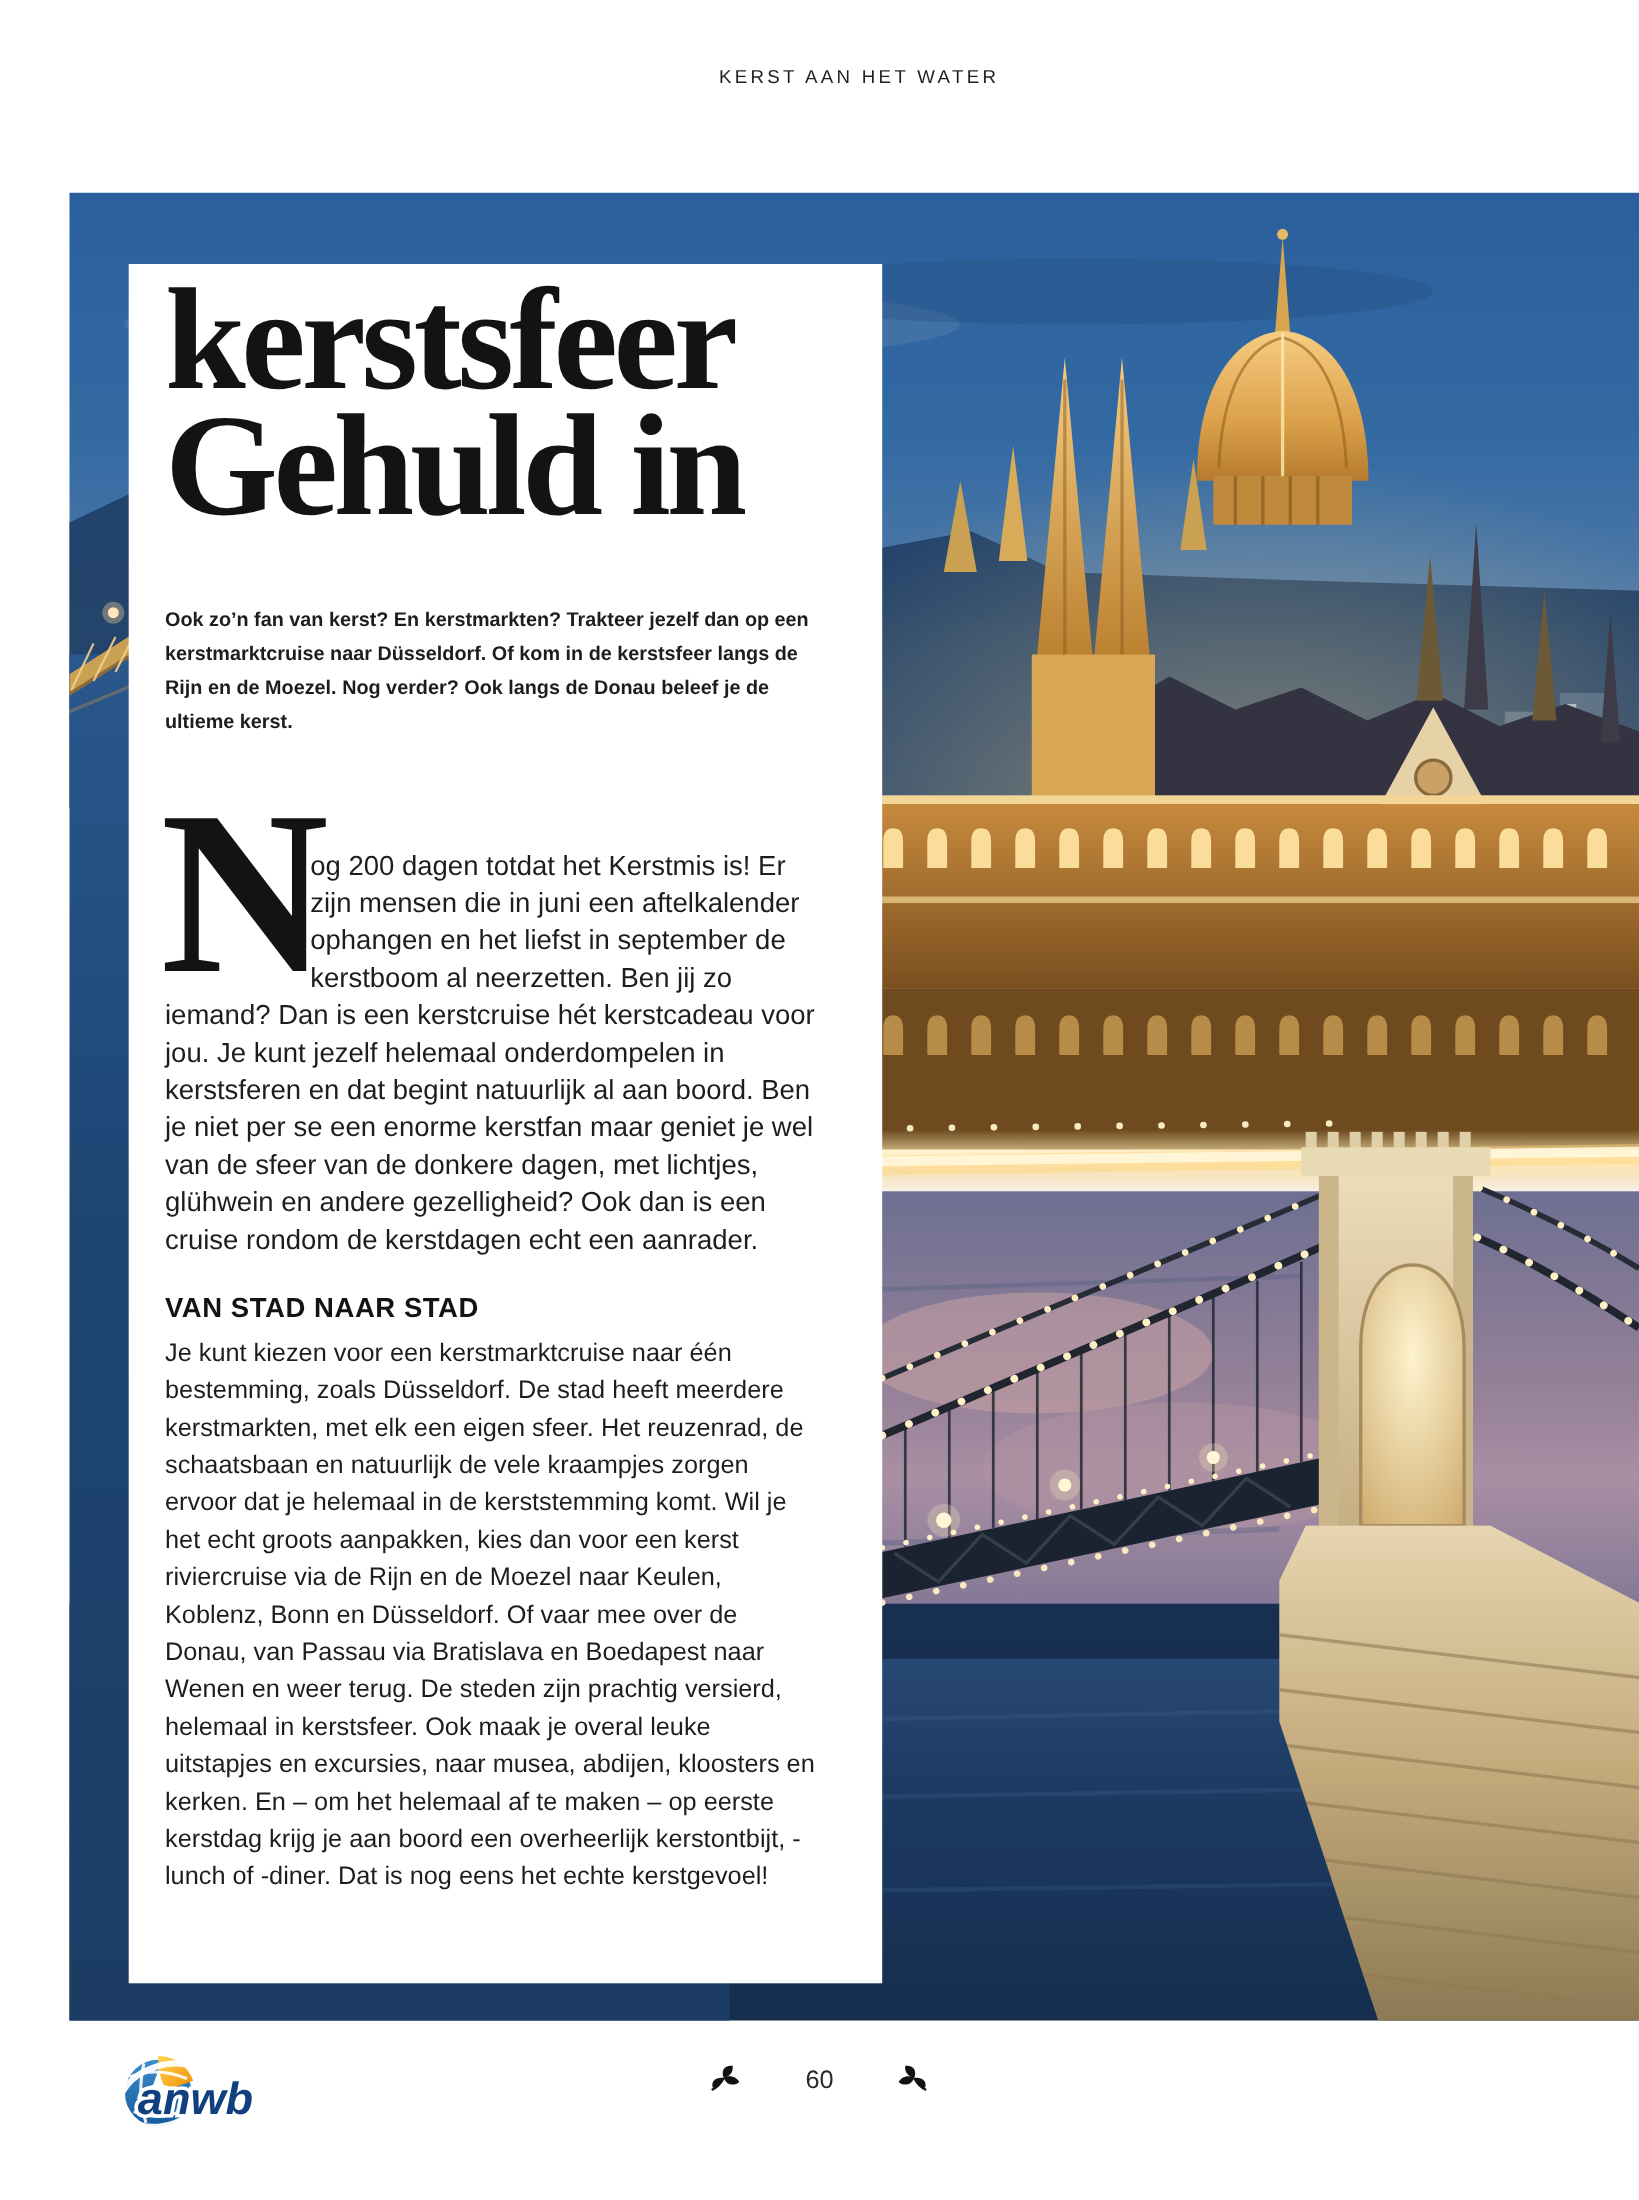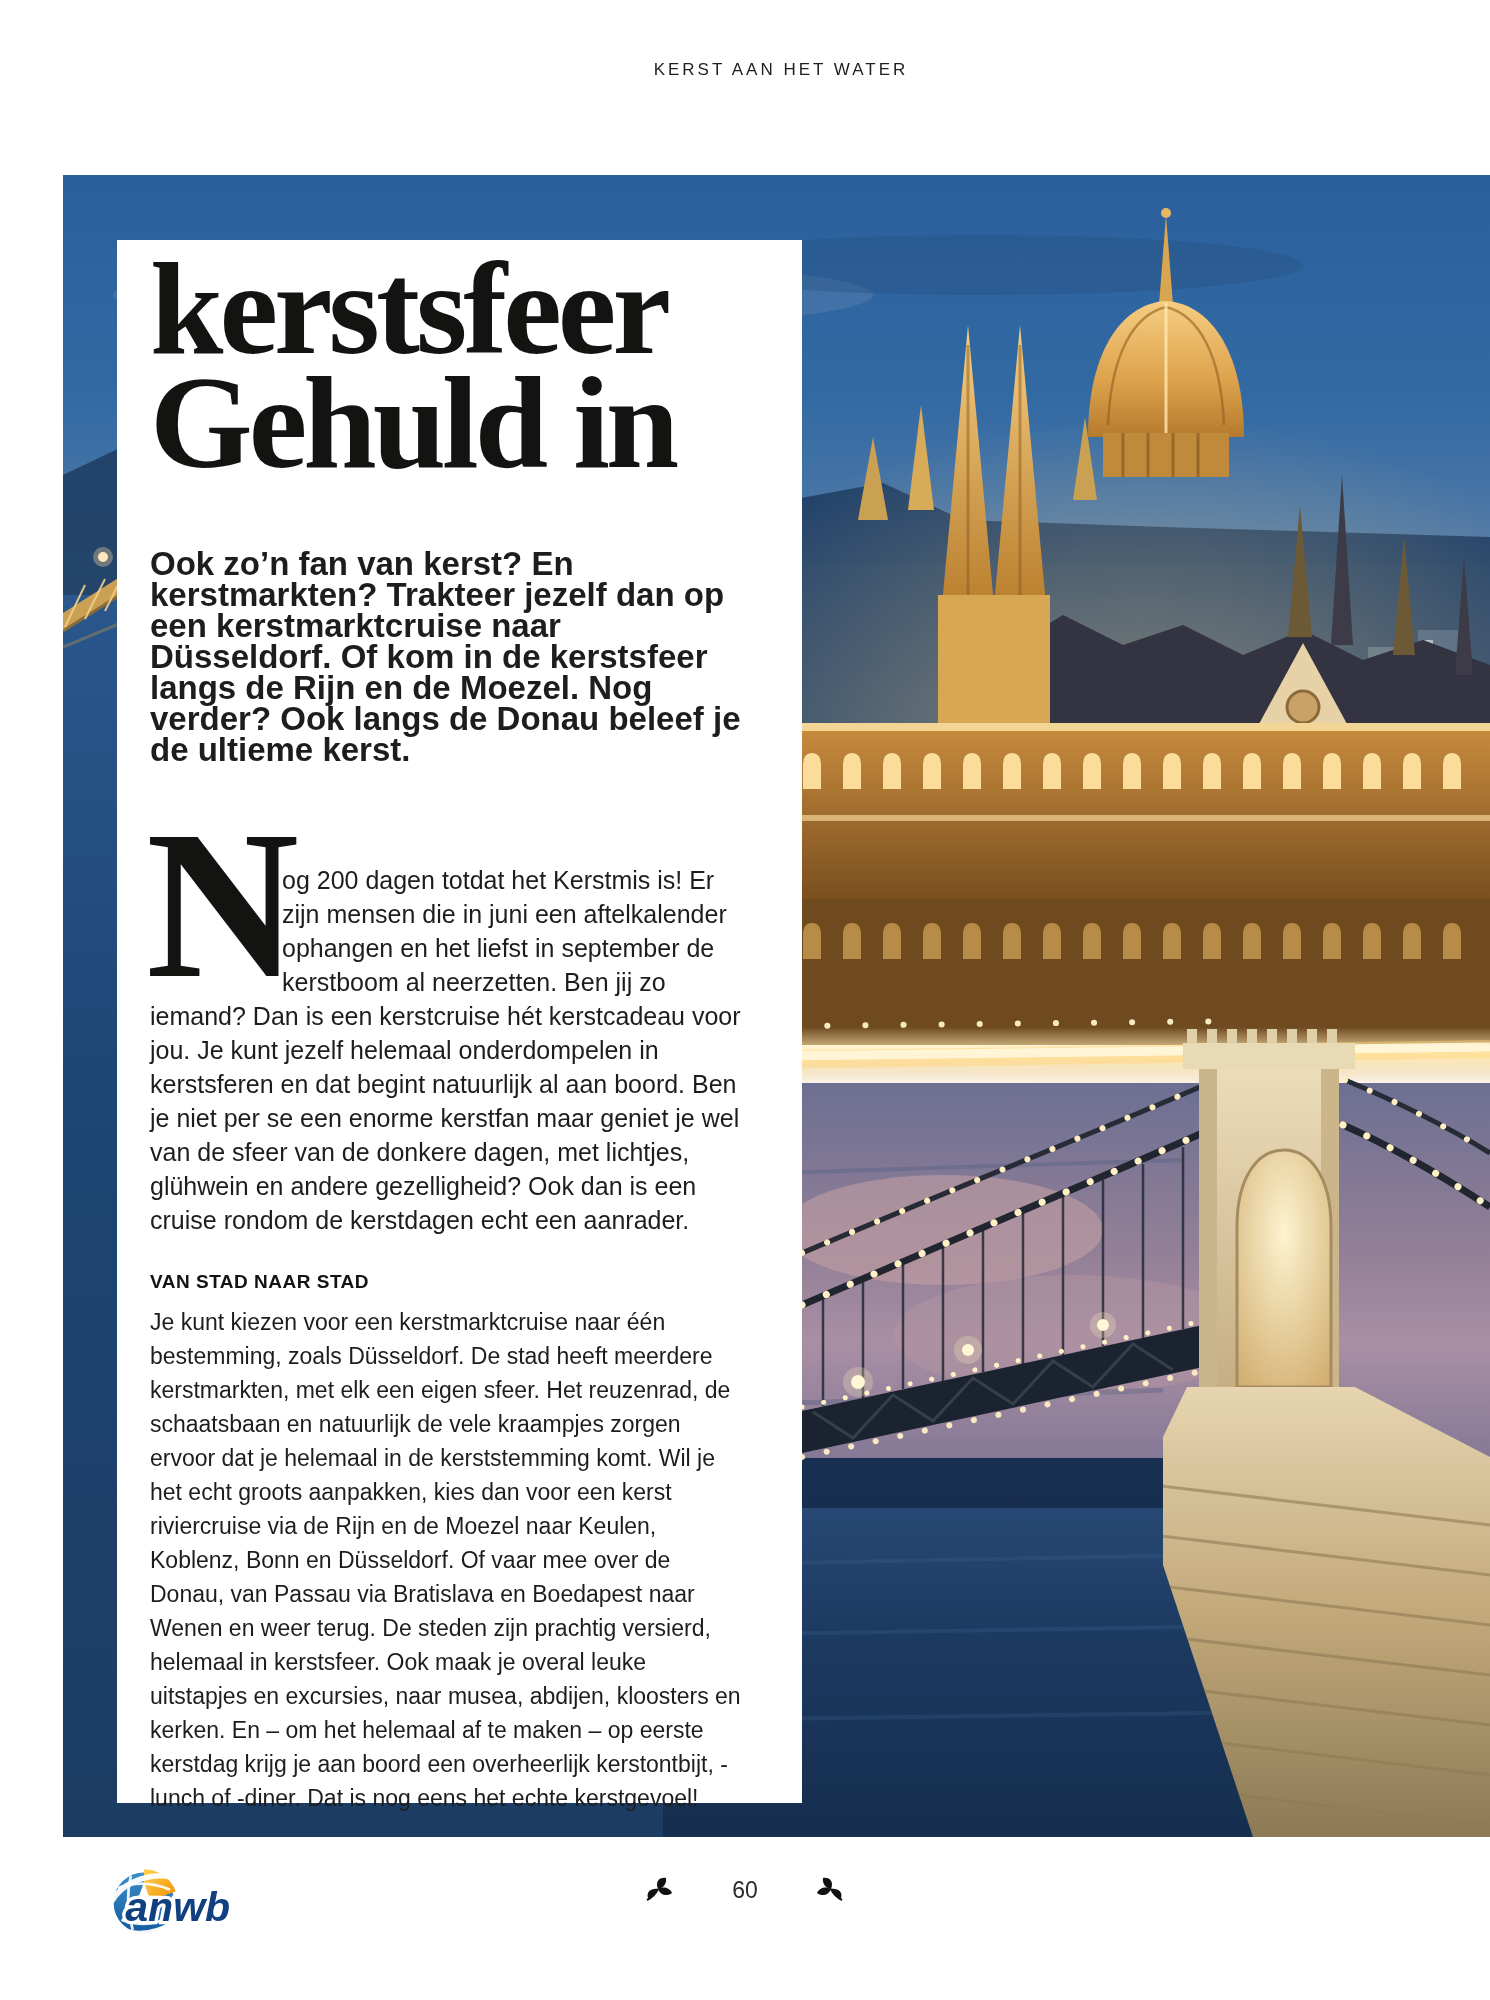--- a/index.html
+++ b/index.html
@@ -16,30 +16,30 @@
   .card{
     position:absolute;left:117px;top:240px;width:685px;height:1563px;
     background:#ffffff;box-sizing:border-box;padding:12px 55px 0 33px;
   }
   .title{
     font-family:"Liberation Serif",serif;font-weight:700;
     font-size:132px;line-height:114px;letter-spacing:-4px;color:#131311;
     white-space:nowrap;
   }
   .intro{
-    margin-top:68px;font-size:33px;line-height:31px;font-weight:700;color:#1d1d1b;
+    margin-top:68px;font-size:18px;line-height:31px;font-weight:700;color:#1d1d1b;
   }
   .body-copy{position:relative;margin-top:98px;font-size:25px;line-height:34px;}
   .dropcap-spacer{float:left;width:132px;height:136px;}
   .dropcap{
     position:absolute;left:-4px;top:-64px;
     font-family:"Liberation Serif",serif;font-weight:700;font-size:212px;
     line-height:1;color:#131311;
   }
-  .heading2{margin-top:30px;font-size:19px;line-height:30px;font-weight:700;letter-spacing:.5px;color:#131311;}
+  .heading2{margin-top:30px;font-size:25px;line-height:30px;font-weight:700;letter-spacing:.5px;color:#131311;}
   .para2{margin-top:8px;font-size:23px;line-height:34px;}
   .footer-logo{position:absolute;left:101px;top:1858px;width:140px;height:86px;}
   .ornament{position:absolute;top:1876px;width:28px;height:26px;}
   .ornament.left{left:645px;}
   .ornament.right{left:816px;}
   .page-number{position:absolute;top:1877px;left:695px;width:100px;text-align:center;font-size:23px;color:#2b2b2b;}
 </style>
 </head>
 <body>
 

